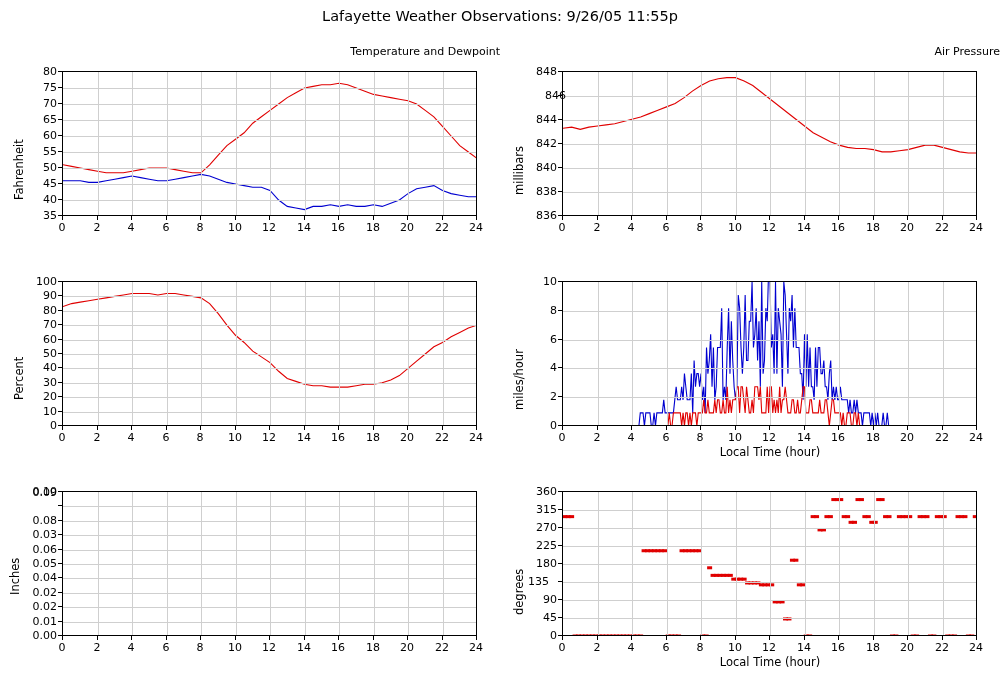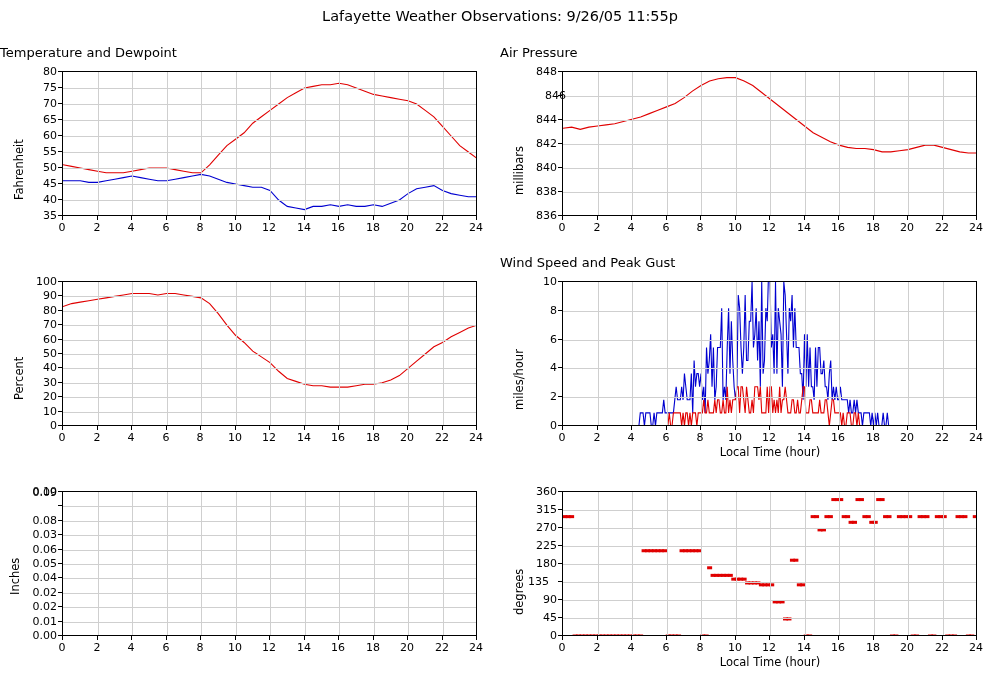--- a/index.html
+++ b/index.html
@@ -7,21 +7,21 @@
     width:1000px;height:680px;background:#ffffff;
     font-family:"DejaVu Sans", sans-serif;
     color:#000;overflow:hidden;position:relative;
   }
   .page-title{
     position:absolute;left:0;top:8px;width:1000px;text-align:center;
     font-size:14.5px;color:#000;
   }
   .panel{position:absolute;}
   .panel-title{
-    position:absolute;text-align:left;font-size:13px;width:100%;
+    position:absolute;text-align:right;font-size:11px;width:100%;
     top:0;left:0;
   }
   .plot{
     position:absolute;border:1px solid #000;background:#fff;
     box-sizing:border-box;overflow:hidden;
   }
   .gridline{position:absolute;background:#cfcfcf;}
   .gridline.v{width:1px;top:0;bottom:0;}
   .gridline.h{height:1px;left:0;right:0;}
   .ytick-label{
@@ -264,21 +264,20 @@
     <div class="tickmark" style="left: 58px; top: 69px; width: 4px; height: 1px;"></div>
     <div class="ytick-label" style="right: 443px; top: 55px;">80</div>
     <div class="tickmark" style="left: 58px; top: 55px; width: 4px; height: 1px;"></div>
     <div class="ytick-label" style="right: 443px; top: 40px;">90</div>
     <div class="tickmark" style="left: 58px; top: 40px; width: 4px; height: 1px;"></div>
     <div class="ytick-label" style="right: 443px; top: 26px;">100</div>
     <div class="tickmark" style="left: 58px; top: 26px; width: 4px; height: 1px;"></div>
   </div>
 
 <div class="panel" style="left:500px;top:255px;width:500px;height:200px;">
-  <div class="panel-title">Wind Speed and Peak Gust</div>
   <div class="plot" id="plot-wind" style="left:62px;top:26px;width:415px;height:145px;">
     <svg width="415" height="145" viewBox="0 0 415 145">
       <polyline class="series-blue" id="gustline" points="0.00,144.00 1.38,144.00 2.76,144.00 4.14,144.00 5.52,144.00 6.90,144.00 8.28,144.00 9.66,144.00 11.04,144.00 12.42,144.00 13.80,144.00 15.18,144.00 16.56,144.00 17.94,144.00 19.32,144.00 20.70,144.00 22.08,144.00 23.46,144.00 24.84,144.00 26.22,144.00 27.60,144.00 28.98,144.00 30.36,144.00 31.74,144.00 33.12,144.00 34.50,144.00 35.88,144.00 37.26,144.00 38.64,144.00 40.02,144.00 41.40,144.00 42.78,144.00 44.16,144.00 45.54,144.00 46.92,144.00 48.30,144.00 49.68,144.00 51.06,144.00 52.44,144.00 53.82,144.00 55.20,144.00 56.58,144.00 57.96,144.00 59.34,144.00 60.72,144.00 62.10,144.00 63.48,144.00 64.86,144.00 66.24,144.00 67.62,144.00 69.00,144.00 70.38,144.00 71.76,144.00 73.14,144.00 74.52,144.00 75.90,144.00 77.28,130.91 78.66,130.91 80.04,130.91 81.42,144.00 82.80,130.91 84.18,130.91 85.56,130.91 86.94,130.91 88.32,144.00 89.70,144.00 91.08,130.91 92.46,144.00 93.84,130.91 95.22,130.91 96.60,130.91 97.98,130.91 99.36,130.91 100.74,117.82 102.12,130.91 103.50,130.91 104.88,130.91 106.26,130.91 107.64,130.91 109.02,130.91 110.40,130.91 111.78,117.82 113.16,104.73 114.54,117.82 115.92,117.82 117.30,117.82 118.68,104.73 120.06,117.82 121.44,91.64 122.82,104.73 124.20,117.82 125.58,117.82 126.96,117.82 128.34,91.64 129.72,130.91 131.10,78.55 132.48,104.73 133.86,91.64 135.24,91.64 136.62,104.73 138.00,91.64 139.38,117.82 140.76,104.73 142.14,130.91 143.52,65.45 144.90,91.64 146.28,78.55 147.66,52.36 149.04,104.73 150.42,65.45 151.80,117.82 153.18,104.73 154.56,65.45 155.94,65.45 157.32,65.45 158.70,26.18 160.08,117.82 161.46,104.73 162.84,117.82 164.22,65.45 165.60,26.18 166.98,91.64 168.36,39.27 169.74,78.55 171.12,104.73 172.50,117.82 173.88,104.73 175.26,13.09 176.64,26.18 178.02,65.45 179.40,91.64 180.78,65.45 182.16,13.09 183.54,78.55 184.92,78.55 186.30,39.27 187.68,39.27 189.06,0.00 190.44,65.45 191.82,52.36 193.20,26.18 194.58,78.55 195.96,39.27 197.34,104.73 198.72,0.00 200.10,91.64 201.48,78.55 202.86,26.18 204.24,39.27 205.62,-13.09 207.00,0.00 208.38,65.45 209.76,52.36 211.14,91.64 212.52,0.00 213.90,91.64 215.28,26.18 216.66,39.27 218.04,52.36 219.42,104.73 220.80,0.00 222.18,13.09 223.56,52.36 224.94,91.64 226.32,26.18 227.70,39.27 229.08,13.09 230.46,65.45 231.84,26.18 233.22,65.45 234.60,65.45 235.98,65.45 237.36,91.64 238.74,91.64 240.12,117.82 241.50,52.36 242.88,104.73 244.26,52.36 245.64,104.73 247.02,65.45 248.40,104.73 249.78,104.73 251.16,117.82 252.54,65.45 253.92,104.73 255.30,65.45 256.68,65.45 258.06,91.64 259.44,91.64 260.82,78.55 262.20,104.73 263.58,104.73 264.96,117.82 266.34,91.64 267.72,78.55 269.10,117.82 270.48,104.73 271.86,117.82 273.24,104.73 274.62,117.82 276.00,117.82 277.38,104.73 278.76,117.82 280.14,117.82 281.52,117.82 282.90,117.82 284.28,117.82 285.66,130.91 287.04,117.82 288.42,130.91 289.80,130.91 291.18,117.82 292.56,130.91 293.94,117.82 295.32,130.91 296.70,130.91 298.08,130.91 299.46,144.00 300.84,130.91 302.22,130.91 303.60,130.91 304.98,130.91 306.36,130.91 307.74,144.00 309.12,130.91 310.50,144.00 311.88,130.91 313.26,144.00 314.64,130.91 316.02,144.00 317.40,144.00 318.78,144.00 320.16,130.91 321.54,144.00 322.92,144.00 324.30,130.91 325.68,144.00 327.06,144.00 328.44,144.00 329.82,144.00 331.20,144.00 332.58,144.00 333.96,144.00 335.34,144.00 336.72,144.00 338.10,144.00 339.48,144.00 340.86,144.00 342.24,144.00 343.62,144.00 345.00,144.00 346.38,144.00 347.76,144.00 349.14,144.00 350.52,144.00 351.90,144.00 353.28,144.00 354.66,144.00 356.04,144.00 357.42,144.00 358.80,144.00 360.18,144.00 361.56,144.00 362.94,144.00 364.32,144.00 365.70,144.00 367.08,144.00 368.46,144.00 369.84,144.00 371.22,144.00 372.60,144.00 373.98,144.00 375.36,144.00 376.74,144.00 378.12,144.00 379.50,144.00 380.88,144.00 382.26,144.00 383.64,144.00 385.02,144.00 386.40,144.00 387.78,144.00 389.16,144.00 390.54,144.00 391.92,144.00 393.30,144.00 394.68,144.00 396.06,144.00 397.44,144.00 398.82,144.00 400.20,144.00 401.58,144.00 402.96,144.00 404.34,144.00 405.72,144.00 407.10,144.00 408.48,144.00 409.86,144.00 411.24,144.00 412.62,144.00 414.00,144.00"></polyline>
       <polyline class="series-red" id="windline" points="0.00,144.00 1.38,144.00 2.76,144.00 4.14,144.00 5.52,144.00 6.90,144.00 8.28,144.00 9.66,144.00 11.04,144.00 12.42,144.00 13.80,144.00 15.18,144.00 16.56,144.00 17.94,144.00 19.32,144.00 20.70,144.00 22.08,144.00 23.46,144.00 24.84,144.00 26.22,144.00 27.60,144.00 28.98,144.00 30.36,144.00 31.74,144.00 33.12,144.00 34.50,144.00 35.88,144.00 37.26,144.00 38.64,144.00 40.02,144.00 41.40,144.00 42.78,144.00 44.16,144.00 45.54,144.00 46.92,144.00 48.30,144.00 49.68,144.00 51.06,144.00 52.44,144.00 53.82,144.00 55.20,144.00 56.58,144.00 57.96,144.00 59.34,144.00 60.72,144.00 62.10,144.00 63.48,144.00 64.86,144.00 66.24,144.00 67.62,144.00 69.00,144.00 70.38,144.00 71.76,144.00 73.14,144.00 74.52,144.00 75.90,144.00 77.28,144.00 78.66,144.00 80.04,144.00 81.42,144.00 82.80,144.00 84.18,144.00 85.56,144.00 86.94,144.00 88.32,144.00 89.70,144.00 91.08,144.00 92.46,144.00 93.84,144.00 95.22,144.00 96.60,144.00 97.98,144.00 99.36,144.00 100.74,144.00 102.12,144.00 103.50,144.00 104.88,144.00 106.26,130.91 107.64,144.00 109.02,144.00 110.40,130.91 111.78,130.91 113.16,130.91 114.54,130.91 115.92,130.91 117.30,130.91 118.68,144.00 120.06,130.91 121.44,144.00 122.82,130.91 124.20,130.91 125.58,144.00 126.96,130.91 128.34,144.00 129.72,130.91 131.10,130.91 132.48,130.91 133.86,144.00 135.24,130.91 136.62,130.91 138.00,130.91 139.38,130.91 140.76,117.82 142.14,130.91 143.52,130.91 144.90,117.82 146.28,130.91 147.66,130.91 149.04,130.91 150.42,130.91 151.80,117.82 153.18,130.91 154.56,117.82 155.94,117.82 157.32,130.91 158.70,130.91 160.08,117.82 161.46,130.91 162.84,130.91 164.22,104.73 165.60,130.91 166.98,117.82 168.36,130.91 169.74,117.82 171.12,117.82 172.50,117.82 173.88,104.73 175.26,104.73 176.64,130.91 178.02,104.73 179.40,104.73 180.78,117.82 182.16,130.91 183.54,104.73 184.92,117.82 186.30,130.91 187.68,130.91 189.06,117.82 190.44,130.91 191.82,104.73 193.20,104.73 194.58,104.73 195.96,117.82 197.34,104.73 198.72,130.91 200.10,130.91 201.48,130.91 202.86,130.91 204.24,104.73 205.62,130.91 207.00,104.73 208.38,104.73 209.76,130.91 211.14,117.82 212.52,130.91 213.90,117.82 215.28,130.91 216.66,104.73 218.04,130.91 219.42,117.82 220.80,117.82 222.18,104.73 223.56,117.82 224.94,130.91 226.32,130.91 227.70,130.91 229.08,117.82 230.46,117.82 231.84,130.91 233.22,130.91 234.60,117.82 235.98,130.91 237.36,130.91 238.74,117.82 240.12,104.73 241.50,104.73 242.88,130.91 244.26,130.91 245.64,130.91 247.02,117.82 248.40,117.82 249.78,130.91 251.16,130.91 252.54,130.91 253.92,130.91 255.30,130.91 256.68,117.82 258.06,130.91 259.44,130.91 260.82,130.91 262.20,117.82 263.58,117.82 264.96,130.91 266.34,144.00 267.72,130.91 269.10,117.82 270.48,117.82 271.86,130.91 273.24,130.91 274.62,130.91 276.00,130.91 277.38,130.91 278.76,144.00 280.14,130.91 281.52,144.00 282.90,144.00 284.28,130.91 285.66,130.91 287.04,130.91 288.42,144.00 289.80,144.00 291.18,130.91 292.56,130.91 293.94,144.00 295.32,130.91 296.70,144.00 298.08,144.00 299.46,144.00 300.84,144.00 302.22,144.00 303.60,144.00 304.98,144.00 306.36,144.00 307.74,144.00 309.12,144.00 310.50,144.00 311.88,144.00 313.26,144.00 314.64,144.00 316.02,144.00 317.40,144.00 318.78,144.00 320.16,144.00 321.54,144.00 322.92,144.00 324.30,144.00 325.68,144.00 327.06,144.00 328.44,144.00 329.82,144.00 331.20,144.00 332.58,144.00 333.96,144.00 335.34,144.00 336.72,144.00 338.10,144.00 339.48,144.00 340.86,144.00 342.24,144.00 343.62,144.00 345.00,144.00 346.38,144.00 347.76,144.00 349.14,144.00 350.52,144.00 351.90,144.00 353.28,144.00 354.66,144.00 356.04,144.00 357.42,144.00 358.80,144.00 360.18,144.00 361.56,144.00 362.94,144.00 364.32,144.00 365.70,144.00 367.08,144.00 368.46,144.00 369.84,144.00 371.22,144.00 372.60,144.00 373.98,144.00 375.36,144.00 376.74,144.00 378.12,144.00 379.50,144.00 380.88,144.00 382.26,144.00 383.64,144.00 385.02,144.00 386.40,144.00 387.78,144.00 389.16,144.00 390.54,144.00 391.92,144.00 393.30,144.00 394.68,144.00 396.06,144.00 397.44,144.00 398.82,144.00 400.20,144.00 401.58,144.00 402.96,144.00 404.34,144.00 405.72,144.00 407.10,144.00 408.48,144.00 409.86,144.00 411.24,144.00 412.62,144.00 414.00,144.00"></polyline>
     </svg>
   <div class="gridline v" style="left: 35px;"></div>
       <div class="gridline v" style="left: 69px;"></div>
       <div class="gridline v" style="left: 104px;"></div>
       <div class="gridline v" style="left: 138px;"></div>
       <div class="gridline v" style="left: 173px;"></div>

